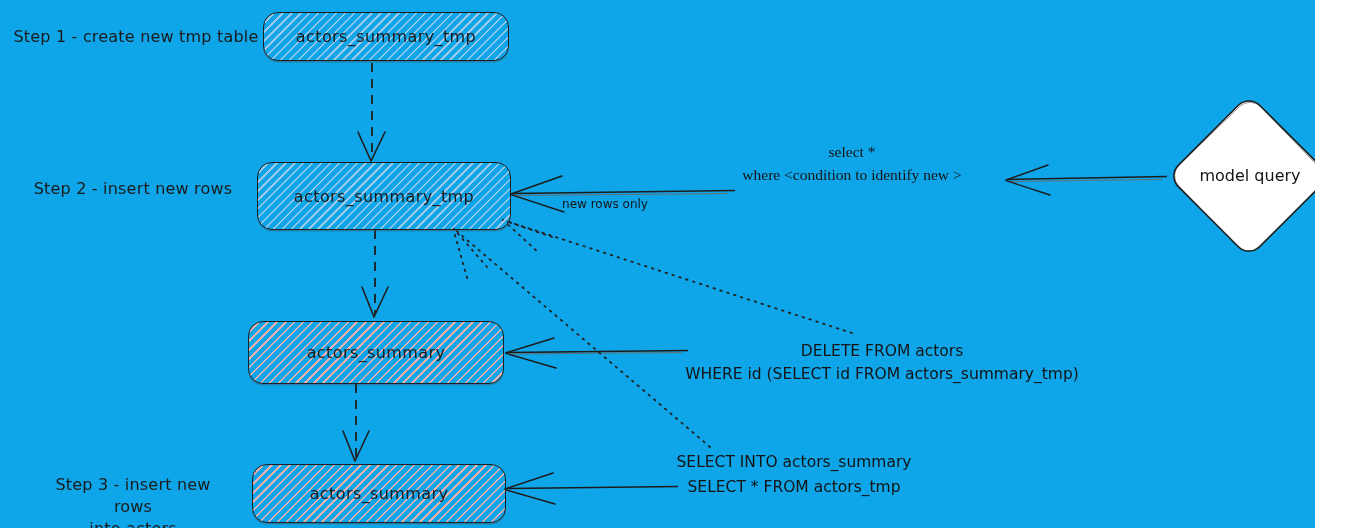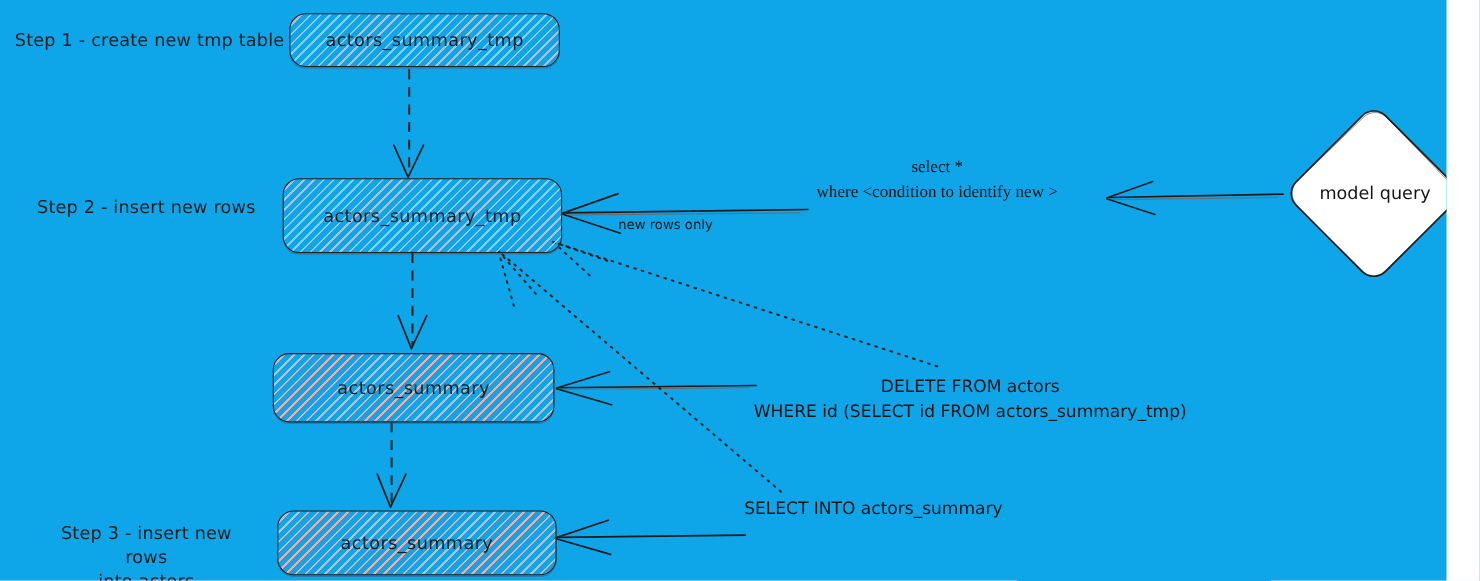--- a/index.html
+++ b/index.html
@@ -123,19 +123,20 @@
     <span>new rows only</span>
   </div>
 
   <div class="annot" id="delete-sql">
     <span>DELETE FROM actors</span>
     <span>WHERE id (SELECT id FROM actors_summary_tmp)</span>
   </div>
 
   <div class="annot" id="insert-sql">
     <span>SELECT INTO actors_summary</span>
+    <span>SELECT * FROM actors_tmp</span>
   </div>
 
   <div class="annot" id="model-query-label">
     <span>model query</span>
   </div>
 
 </div>
 
 </body></html>

